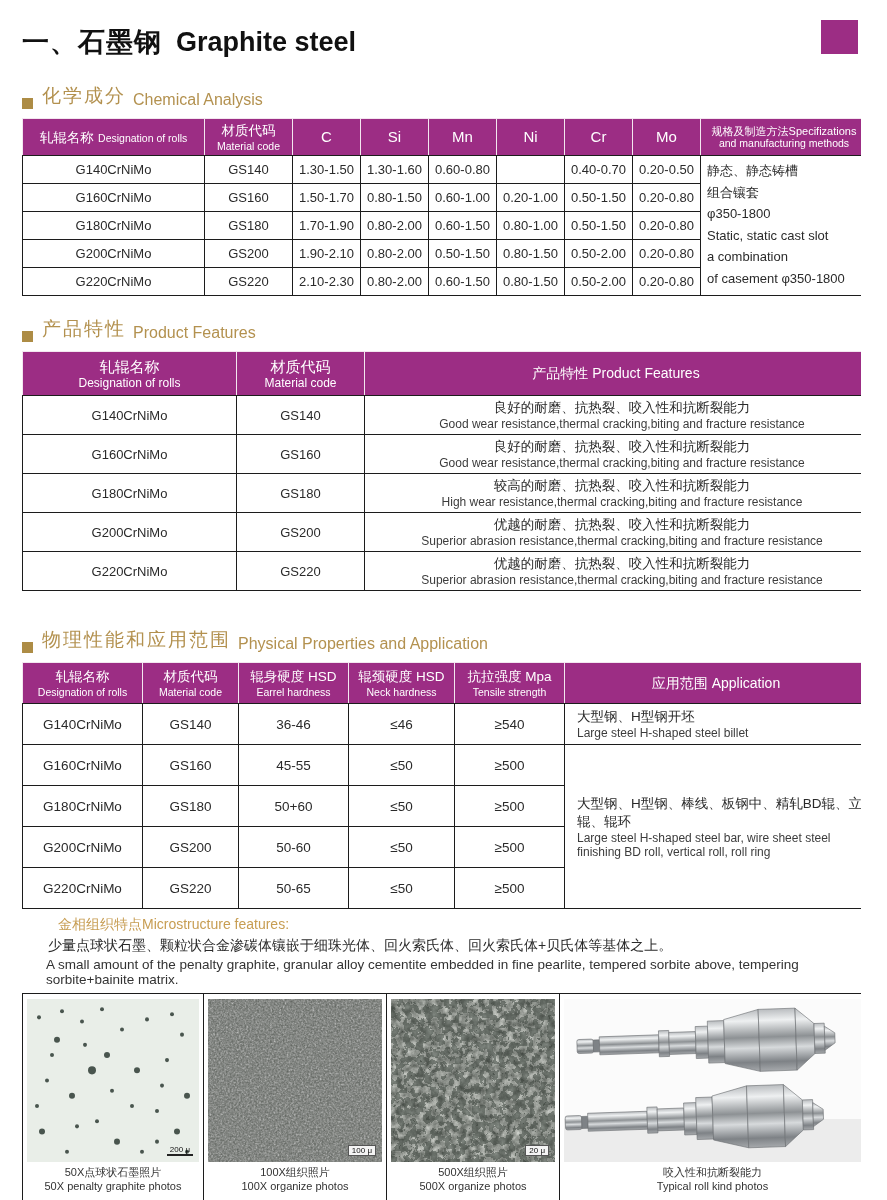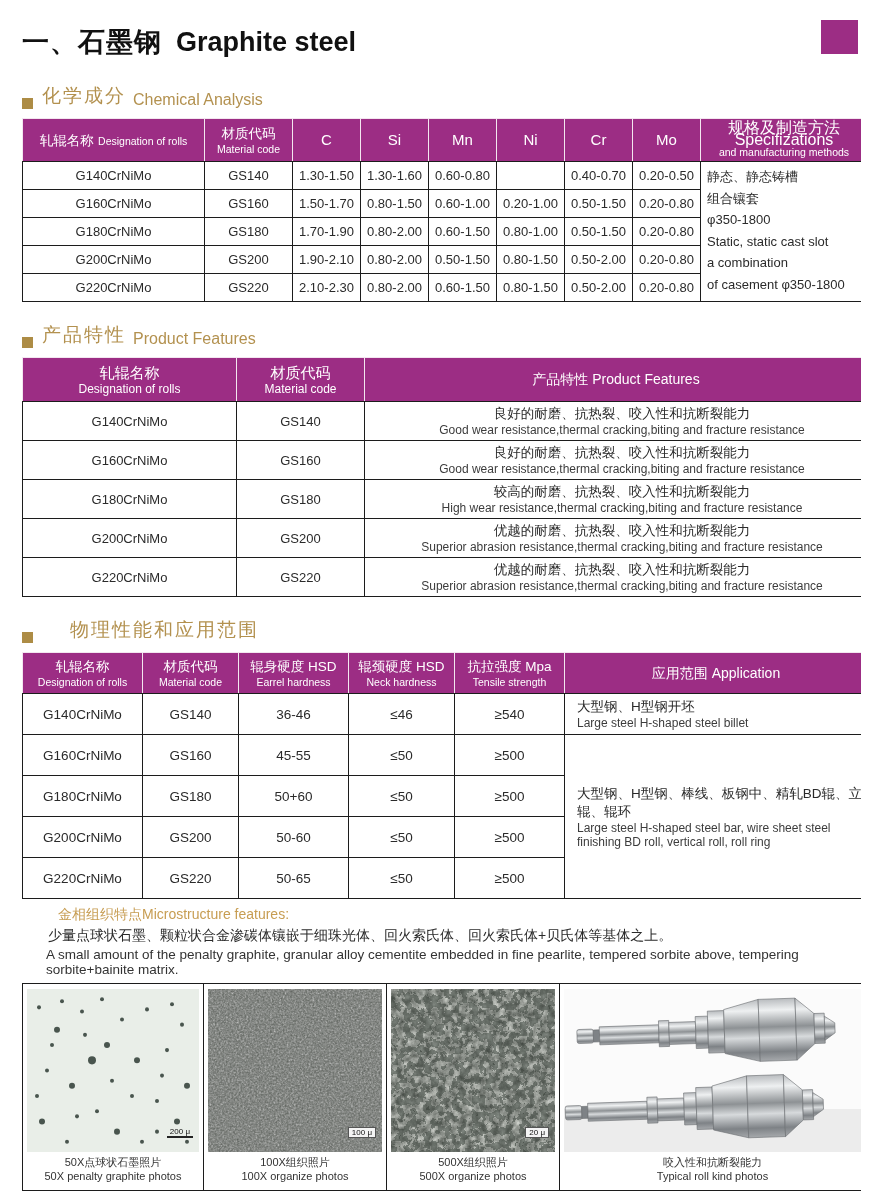--- a/index.html
+++ b/index.html
@@ -12,21 +12,21 @@
   .title .en{margin-left:14px;letter-spacing:0;}
   .corner-sq{position:absolute;top:20px;right:3px;width:37px;height:34px;background:#9c2d84;}
 
   
   .sec{display:flex;align-items:flex-end;color:#b3914f;}
   .sec .bullet{width:11px;height:11px;background:#ad8c45;margin-right:9px;flex:0 0 auto;}
   .sec .zh{font-size:19px;letter-spacing:2px;}
   .sec .en{font-size:16px;margin-left:7px;letter-spacing:0;}
   .sec1{margin-top:23px;}
   .sec2{margin-top:20px;}
-  .sec3{margin-top:20px;gap:28px;}
+  .sec3{margin-top:36px;}
 
   
   table{border-collapse:collapse;table-layout:fixed;width:845px;margin-top:9px;}
   th,td{border:1px solid #1c1c1c;}
   table{border:1px solid #0f172a;}
   th{background:#9c2d84;color:#fff;font-weight:normal;border:1px solid #f3e6f0;
      border-bottom:1px solid #1c1c1c;padding:3px 1px;}
   th .h-zh{font-size:13.5px;}
   th .h-en{font-size:10.5px;line-height:12px;}
   th .h-el{font-size:15px;}
@@ -54,21 +54,21 @@
   .micro .m-zh{margin:3px 0 0 26px;color:#2a2a2a;}
   .micro .m-en{margin:2px 0 0 24px;color:#333;font-size:13.5px;}
 
   
   .strip{display:flex;width:842px;margin-top:6px;border:1.5px solid #1c1c1c;height:206px;}
   .pcell{border-right:1.5px solid #1c1c1c;display:flex;flex-direction:column;align-items:center;padding:5px 4px 2px;}
   .pcell:last-child{border-right:none;}
   .pc1{width:172px;}.pc2{width:174px;}.pc3{width:164px;}.pc4{flex:1;}
   .pimg{position:relative;width:100%;height:163px;overflow:hidden;}
   .pimg svg{display:block;width:100%;height:100%;}
-  .scale-tag{position:absolute;right:6px;bottom:14px;font-size:8px;color:#111;padding:0 3px;}
+  .scale-tag{position:absolute;right:6px;bottom:6px;font-size:8px;color:#111;padding:0 3px;}
   .tag-box{background:#f4f4f4;border:1px solid #555;}
   .tag-line{border-bottom:2px solid #222;background:transparent;}
   .pcap{margin-top:3px;text-align:center;font-size:11px;color:#333;line-height:14px;}
 </style>
 </head>
 <body>
 
 <div class="page">
   <div class="corner-sq"></div>
   <div class="inner">
@@ -102,21 +102,21 @@
               <div class="h-zh">材质代码</div>
               <div class="h-en">Material code</div>
             </th>
           <th><span class="h-el">C</span></th>
           <th><span class="h-el">Si</span></th>
           <th><span class="h-el">Mn</span></th>
           <th><span class="h-el">Ni</span></th>
           <th><span class="h-el">Cr</span></th>
           <th><span class="h-el">Mo</span></th>
           <th>
-              <div class="h-en" style="font-size:16px">规格及制造方法Specifizations</div>
+              <div class="h-en" style="font-size:11px">规格及制造方法Specifizations</div>
               <div class="h-en">and manufacturing methods</div>
             </th>
         </tr>
       </thead>
       <tbody>
         <tr>
           <td>G140CrNiMo</td>
           <td>GS140</td>
           <td>1.30-1.50</td>
           <td>1.30-1.60</td>
@@ -241,20 +241,21 @@
               <div class="f-zh">优越的耐磨、抗热裂、咬入性和抗断裂能力</div>
               <div class="f-en">Superior abrasion resistance,thermal cracking,biting and fracture resistance</div>
             </td>
         </tr>
       </tbody>
     </table>
 
     <div class="sec sec3">
       <span class="bullet"></span>
       <span class="zh">物理性能和应用范围</span>
+      <span class="en">Physical Properties and Application</span>
     </div>
 
     <table class="t3">
       <colgroup>
           <col style="width:120px">
           <col style="width:96px">
           <col style="width:110px">
           <col style="width:106px">
           <col style="width:110px">
           <col style="width:303px">

